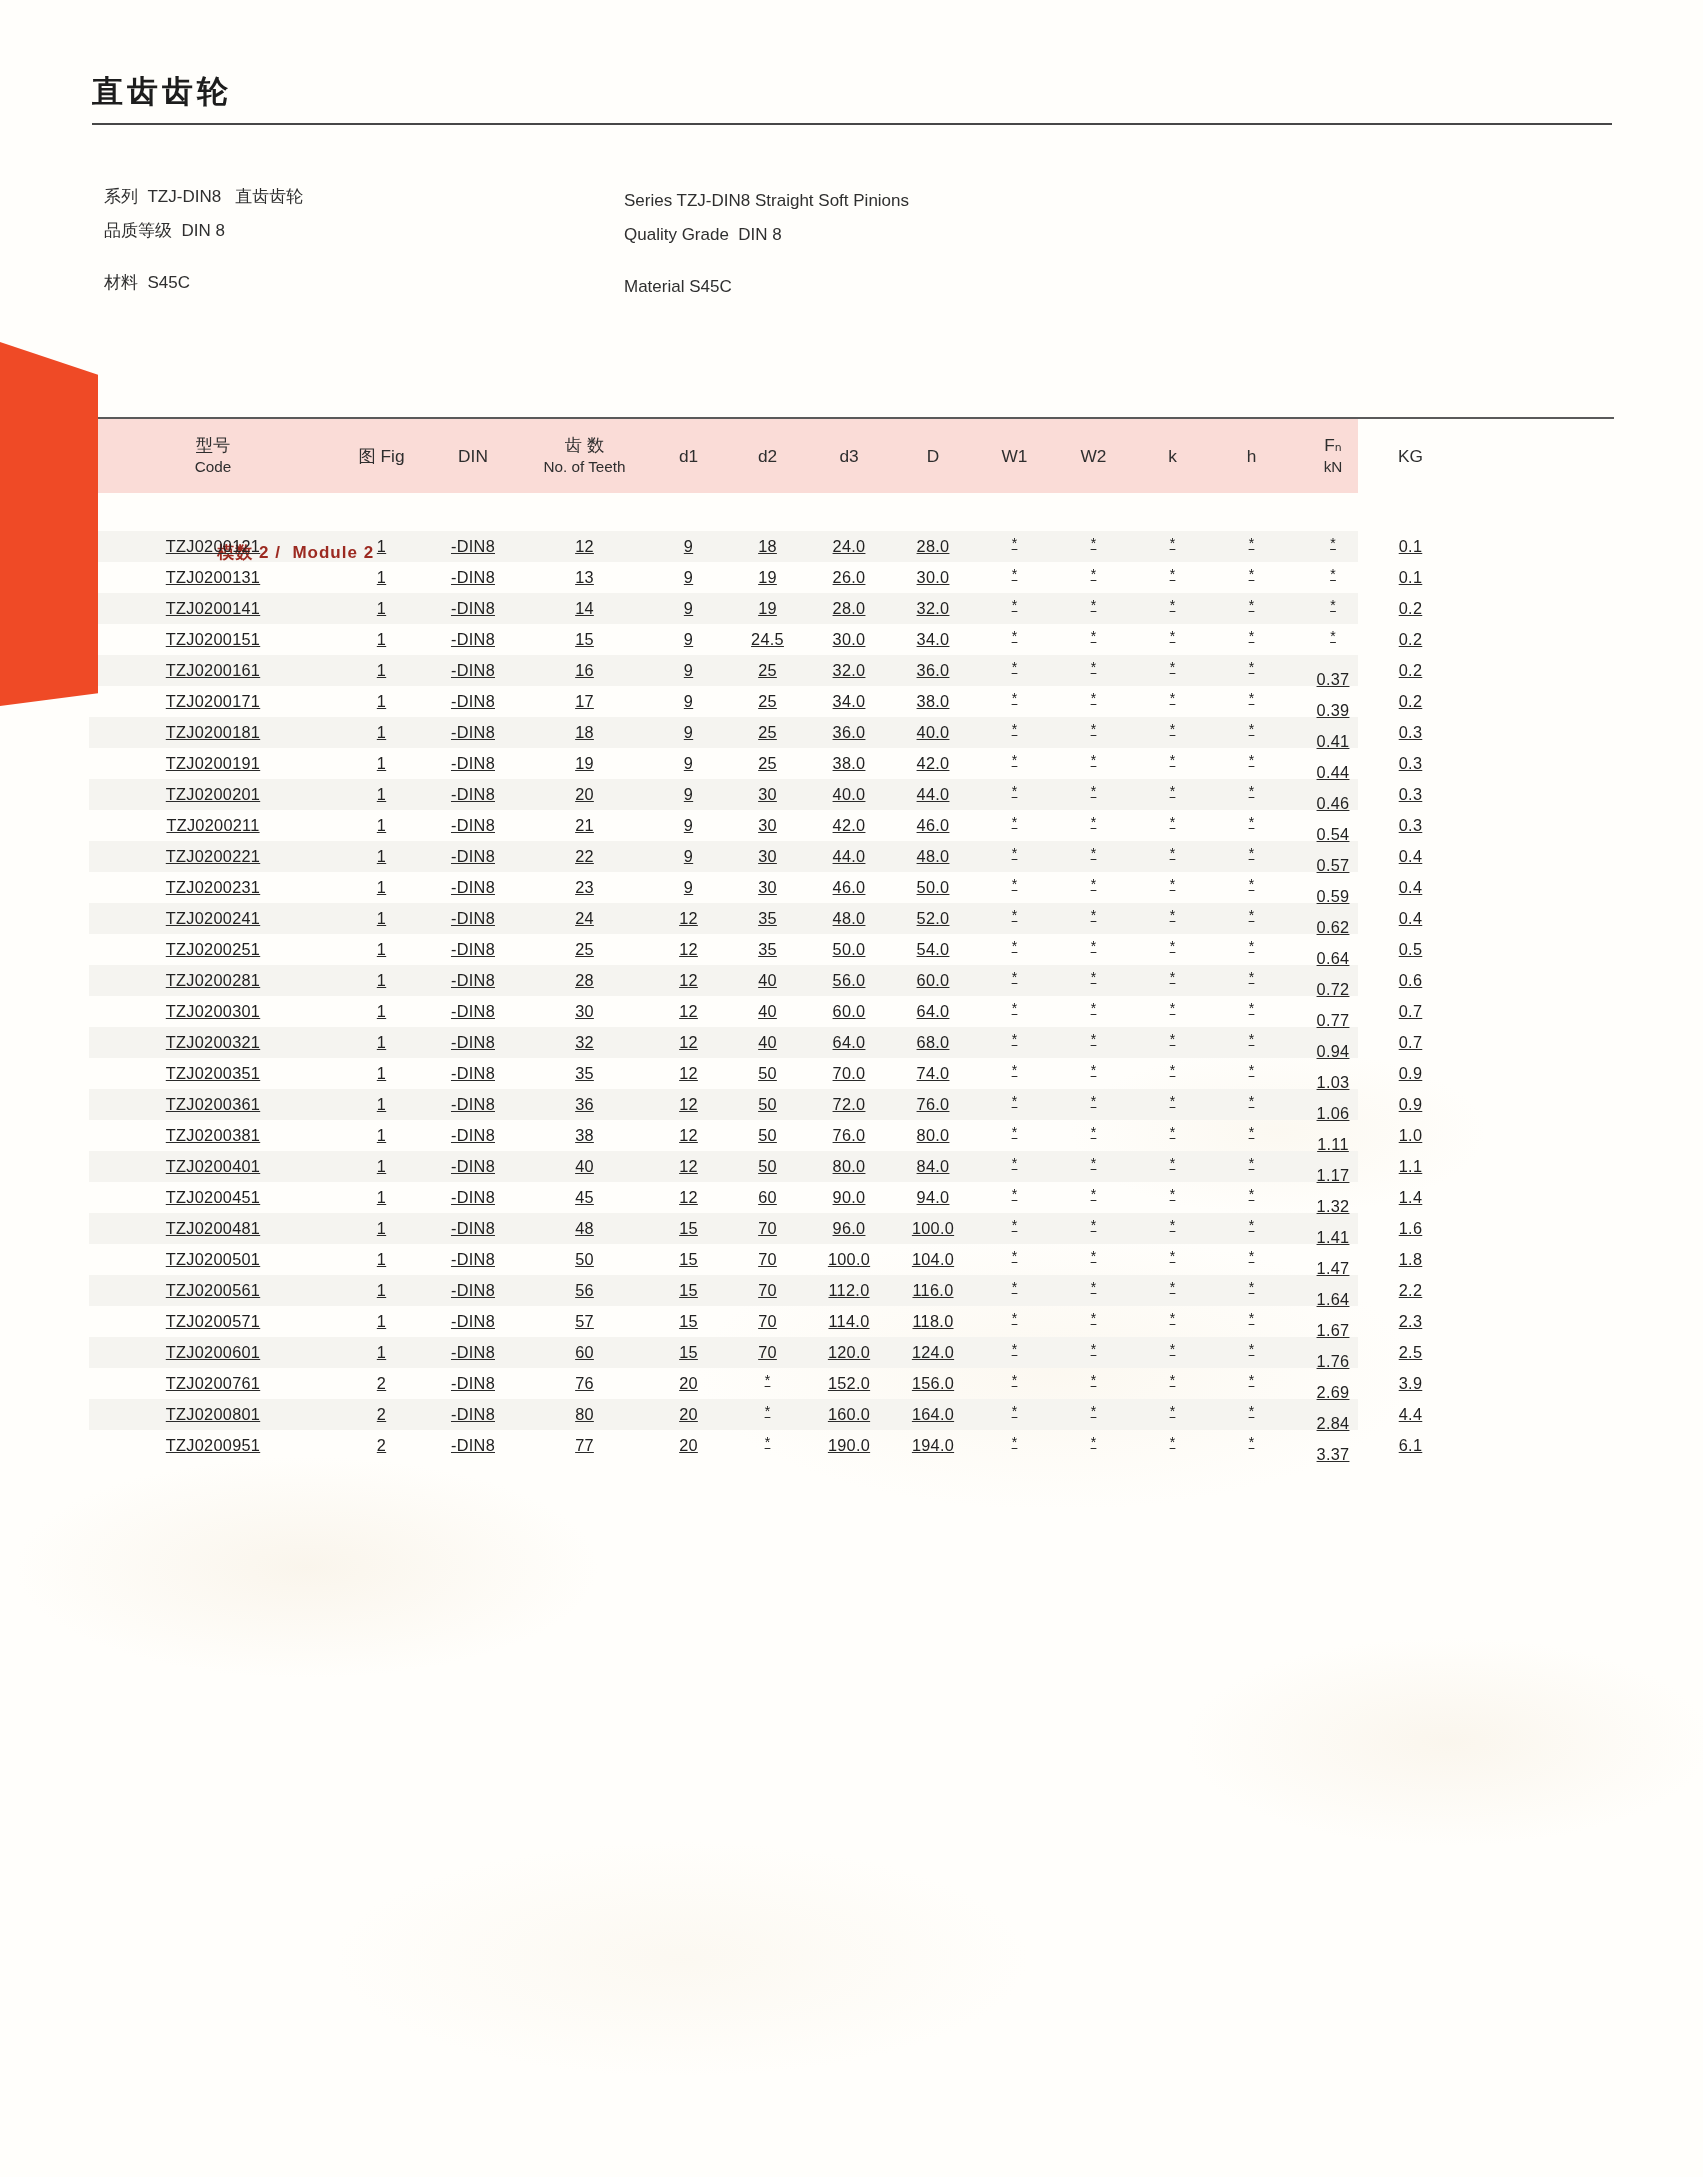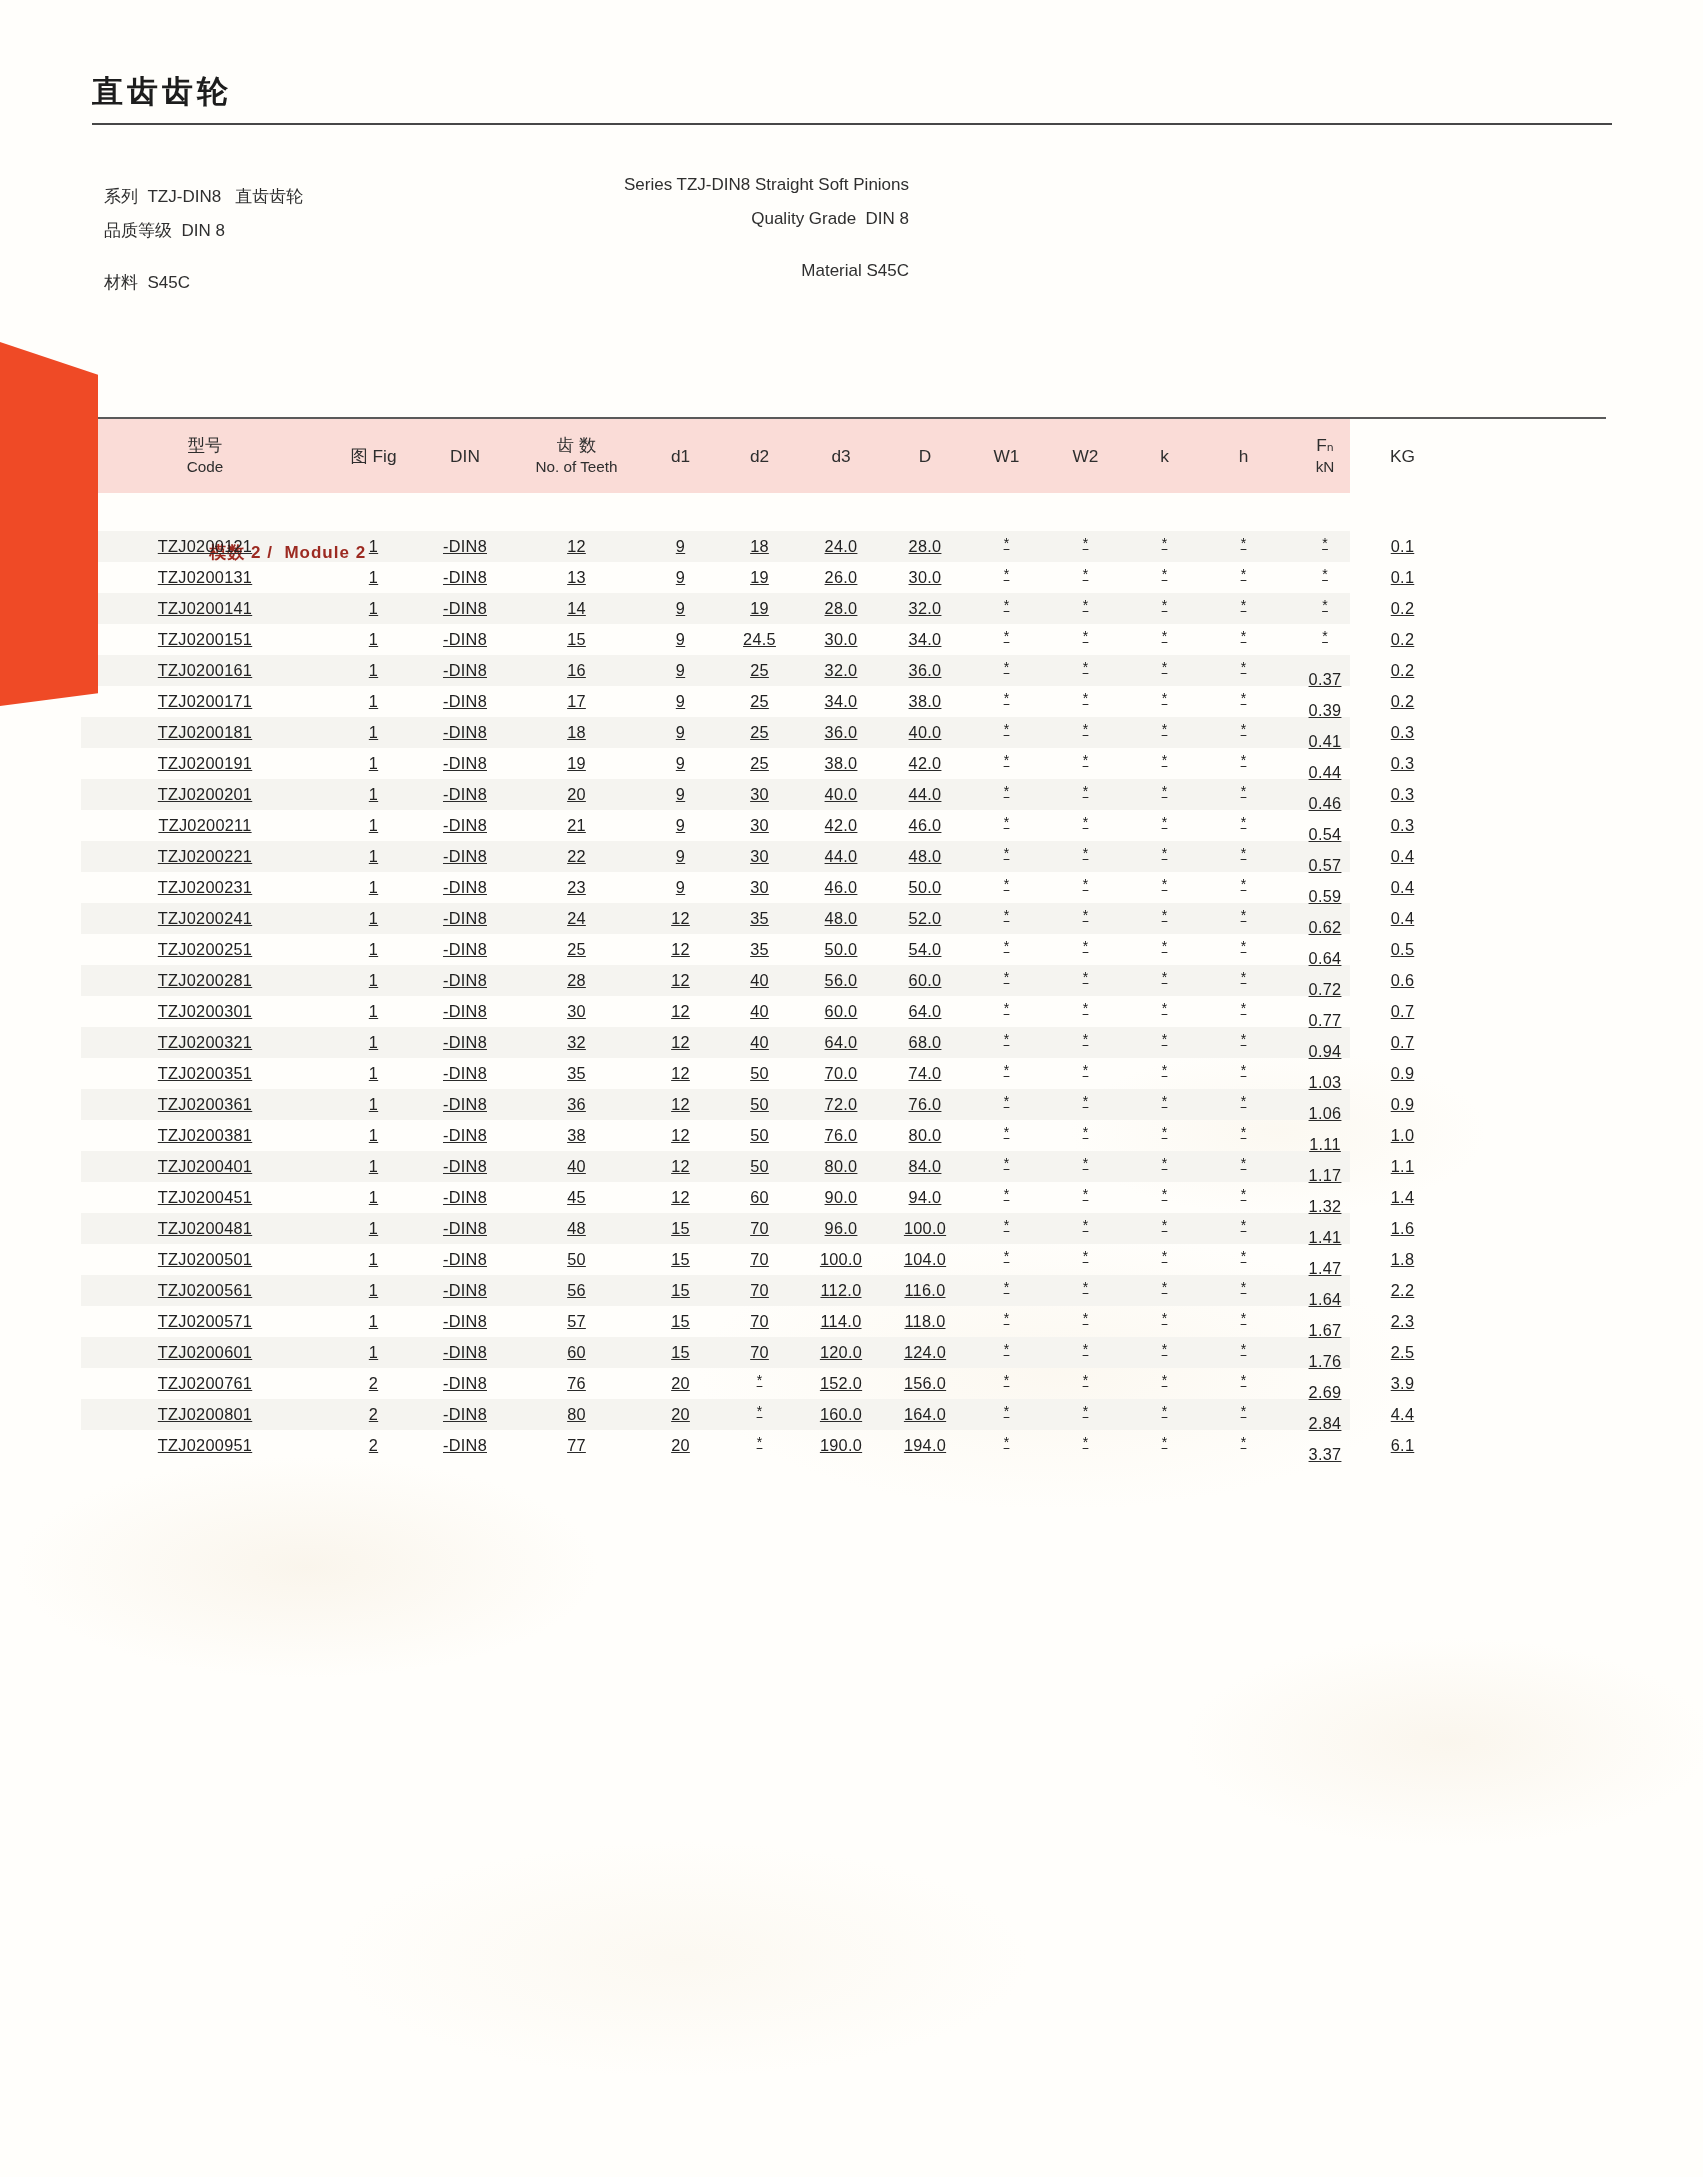--- a/index.html
+++ b/index.html
@@ -20,32 +20,32 @@
   }
   
   .title{
     position:absolute;left:92px;top:71px;
     font-size:31px;font-weight:700;letter-spacing:4px;color:#1d1d1d;margin:0;
   }
   .title-rule{
     position:absolute;left:92px;top:123px;width:1520px;height:2px;background:#474747;
   }
   .info-cn{position:absolute;left:104px;top:180px;font-size:17px;color:#2f2f2f;}
-  .info-en{position:absolute;left:624px;top:168px;font-size:17px;color:#2f2f2f;text-align:right;}
+  .info-en{position:absolute;left:624px;top:184px;font-size:17px;color:#2f2f2f;}
   .info-line{height:34px;line-height:34px;white-space:pre;}
   .info-gap{height:18px;}
   
   .side-tab{
     position:absolute;left:0;top:342px;width:98px;height:364px;
     background:#ef4a26;
     clip-path:polygon(0 0, 100% 9%, 100% 96.5%, 0 100%);
     z-index:5;
   }
   
-  .table-wrap{position:absolute;left:81px;top:417px;width:1525px;}
+  .table-wrap{position:absolute;left:89px;top:417px;width:1525px;}
   .table-topline{width:1525px;height:2px;background:#5a5a5a;}
   .thead{
     display:grid;
     grid-template-columns:248px 89px 94px 129px 79px 79px 84px 84px 79px 79px 79px 79px 84px 71px;
     width:1269px;
     background:#fadcd7;
     min-height:74px;
     align-items:center;
   }
   .th{text-align:center;font-size:17px;color:#2e2e2e;line-height:20px;}

